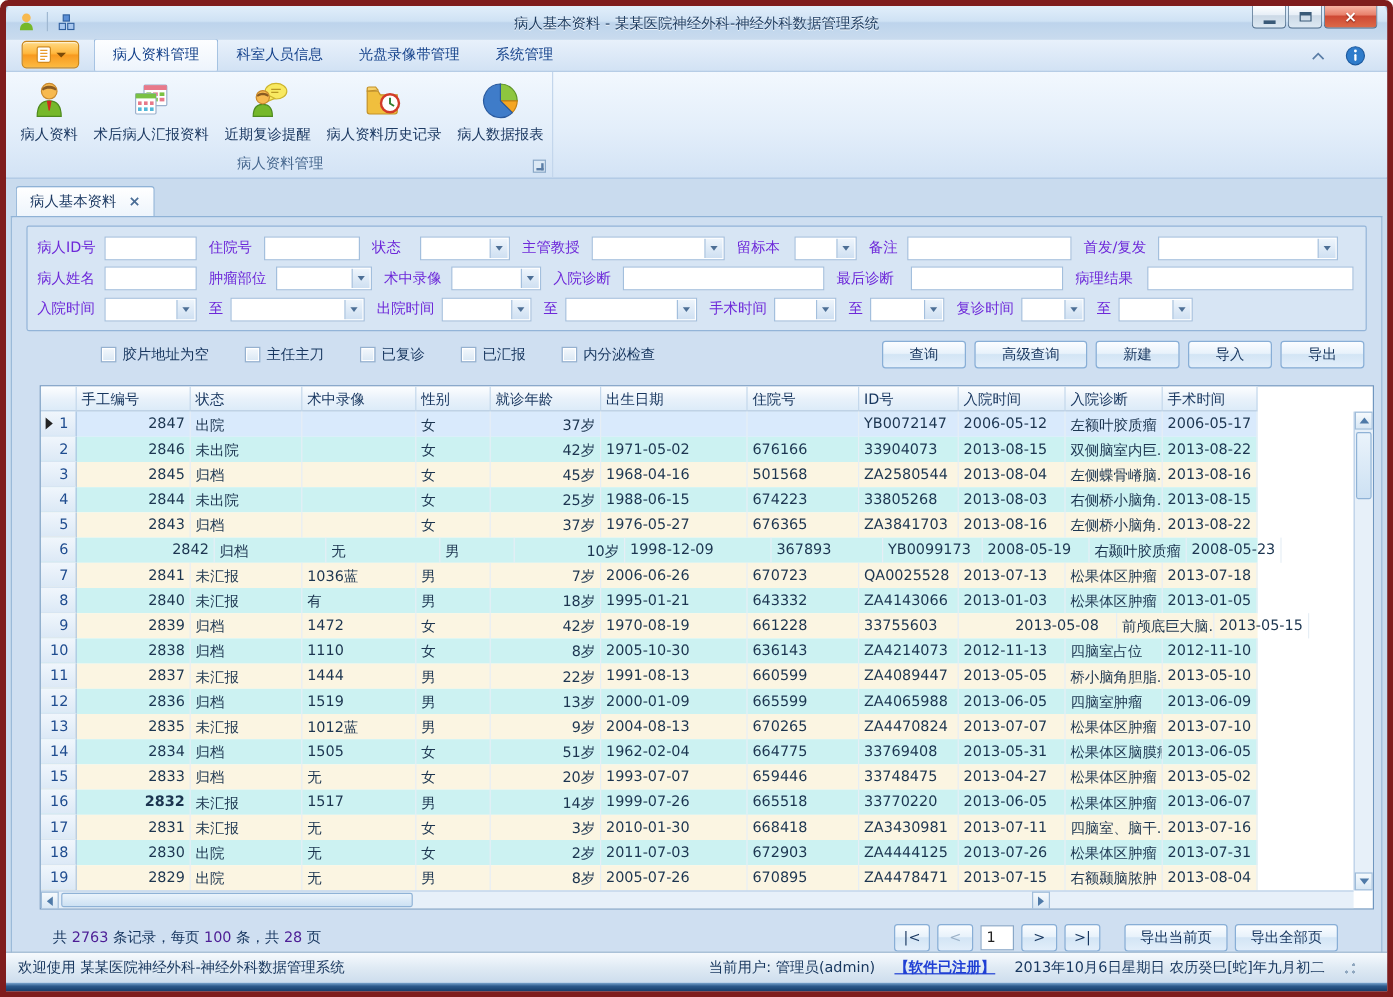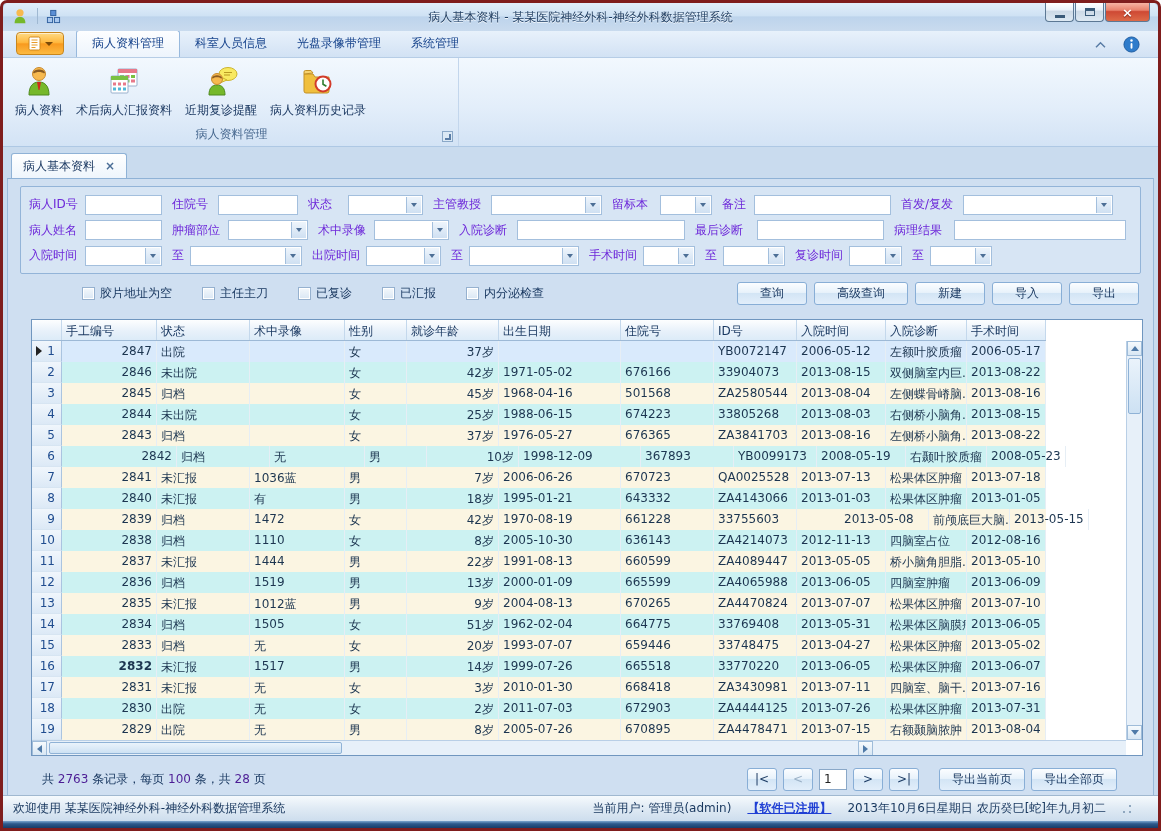--- a/index.html
+++ b/index.html
@@ -1,18 +1,18 @@
 <!DOCTYPE html>
 <html><head>
 <meta charset="utf-8">
 <style>
   * { box-sizing: border-box; margin: 0; padding: 0; }
   html,body { width:1161px; height:831px; }
   body { font-family:"DejaVu Sans","Liberation Sans",sans-serif; font-size:12px; background:#fff; color:#16355e; }
-  .window { position:relative; width:1161px; height:831px; background:#c9dbee; border:3px solid #7f1d1d; border-radius:7px 7px 0 0; overflow:hidden;
+  .window { position:relative; width:1161px; height:831px; background:#c9dbee; border:5px solid #7f1d1d; border-radius:7px 7px 0 0; overflow:hidden;
             box-shadow: inset 1px 0 0 #a9c6e2, inset -1px 0 0 #a9c6e2, inset 0 1px 0 #e9f3fc; }
   
   .titlebar { position:relative; height:28px; background:linear-gradient(#e1eefb,#cfe2f4 45%,#bdd4ec 50%,#c9dbee); border-radius:6px 6px 0 0; }
   .tb-left { position:absolute; left:8px; top:4px; display:flex; align-items:center; gap:8px; }
   .tb-sep { width:1px; height:16px; background:#9fb8d2; }
   .tb-title { position:absolute; left:0; right:0; top:6px; text-align:center; color:#1c3a5e; text-shadow:0 1px 0 rgba(255,255,255,.8); }
   .win-controls { position:absolute; right:8px; top:0; display:flex; }
   .wc { width:29px; height:19px; border:1px solid #5c7894; border-top:none; border-radius:0 0 4px 4px; margin-left:1px;
         background:linear-gradient(#ffffff,#e8eff7 40%,#ccd9e6 45%,#dde9f3); display:flex; align-items:center; justify-content:center; }
   .wc.close { width:45px; background:linear-gradient(#f7b4a4,#e8826d 40%,#ce4934 48%,#dd6a48); color:#fff; font-weight:bold; font-size:13px; text-shadow:0 1px 1px #7c1d10;}
@@ -231,20 +231,30 @@
             <span class="rb-ic">
               <svg viewBox="0 0 36 36">
                 <path d="M4 10h9l2 3h14v14a2 2 0 0 1-2 2H6a2 2 0 0 1-2-2z" fill="#f0bf3e" stroke="#c39127"></path>
                 <path d="M4 10V8a1.5 1.5 0 0 1 1.5-1.5H11l2 2.5z" fill="#f7d370" stroke="#c39127"></path>
                 <circle cx="23" cy="20" r="7.5" fill="#fff" stroke="#d23b2a" stroke-width="2"></circle>
                 <path d="M23 15.5v4.8l3.4 2" stroke="#2f7e2f" stroke-width="1.6" fill="none"></path>
               </svg>
             </span>
             <span>病人资料历史记录</span>
           </div>
+          <div class="rb-btn">
+            <span class="rb-ic">
+              <svg viewBox="0 0 36 36">
+                <path d="M18 18V4a14 14 0 0 1 14 14z" fill="#8dc63f" stroke="#5e9427"></path>
+                <path d="M18 18h14a14 14 0 0 1-4.1 9.9z" fill="#f5a623" stroke="#c17f13"></path>
+                <path d="M18 18l9.9 9.9A14 14 0 1 1 18 4z" fill="#3f7cc9" stroke="#2a5a9e"></path>
+              </svg>
+            </span>
+            <span>病人数据报表</span>
+          </div>
         </div>
       <div class="group-caption">病人资料管理</div>
       <div class="launcher"></div>
     </div>
   </div>
 
   <div class="workspace">
     <div class="doc-tabs">
       <div class="doc-tab">
         <span>病人基本资料</span>
@@ -562,21 +572,21 @@
               <div class="g-cell r" style="width: 95px;">2838</div>
               <div class="g-cell" style="width: 93px;">归档</div>
               <div class="g-cell" style="width: 95px;">1110</div>
               <div class="g-cell" style="width: 62px;">女</div>
               <div class="g-cell r" style="width: 92px;">8岁</div>
               <div class="g-cell" style="width: 122px;">2005-10-30</div>
               <div class="g-cell" style="width: 93px;">636143</div>
               <div class="g-cell" style="width: 83px;">ZA4214073</div>
               <div class="g-cell" style="width: 89px;">2012-11-13</div>
               <div class="g-cell" style="width: 81px;">四脑室占位</div>
-              <div class="g-cell" style="width: 79px;">2012-08-16</div>
+              <div class="g-cell" style="width: 79px;">2012-11-10</div>
             </div>
             <div class="g-row row-cream">
               <div class="g-ind">
                 <span>11</span>
               </div>
               <div class="g-cell r" style="width: 95px;">2837</div>
               <div class="g-cell" style="width: 93px;">未汇报</div>
               <div class="g-cell" style="width: 95px;">1444</div>
               <div class="g-cell" style="width: 62px;">男</div>
               <div class="g-cell r" style="width: 92px;">22岁</div>

